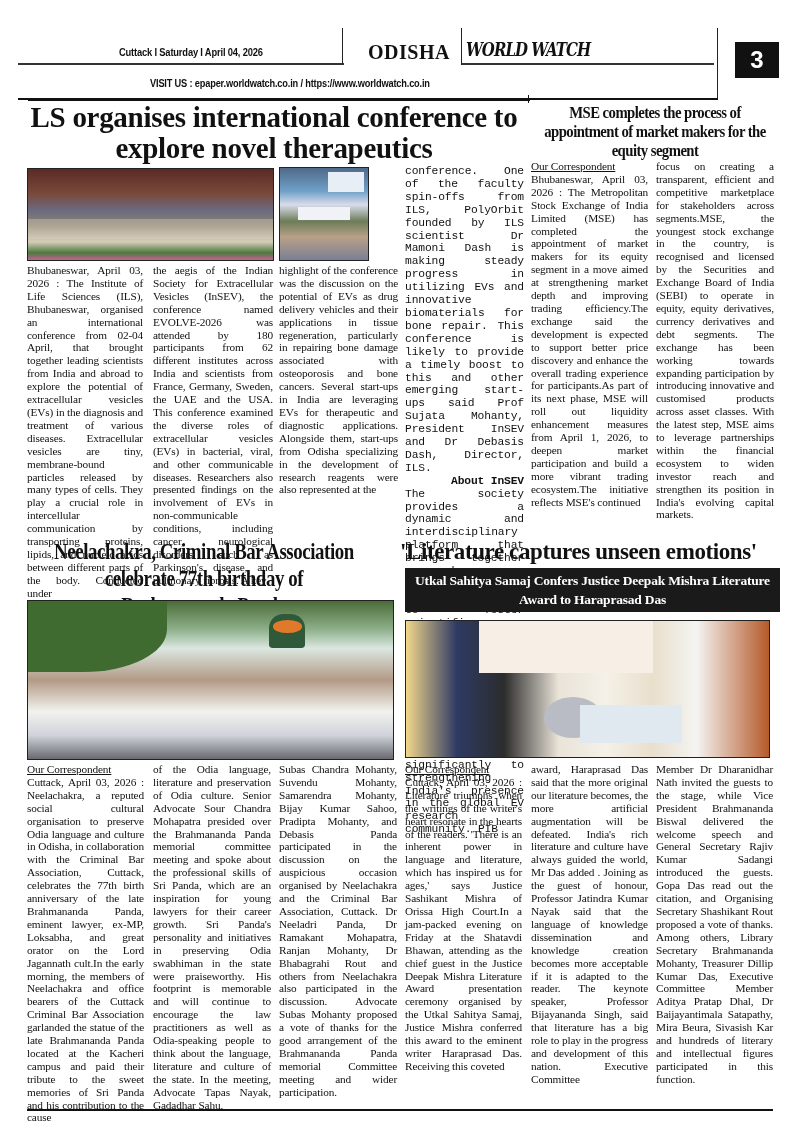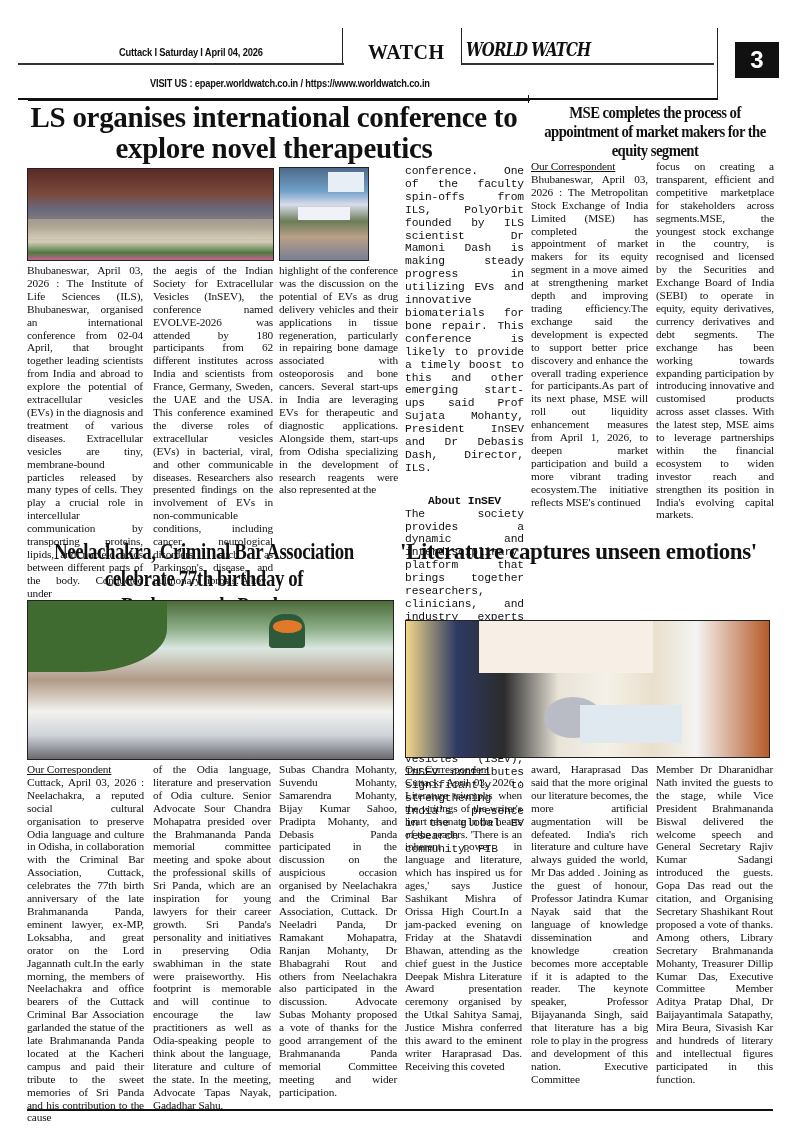--- a/index.html
+++ b/index.html
@@ -26,42 +26,42 @@
   
   .hl-main { position: absolute; left: 20px; top: 100px; width: 508px; text-align: center; font-size: 29px; line-height: 31px; font-weight: bold; letter-spacing: -0.3px; }
   .hl-mse { position: absolute; left: 530px; top: 103px; width: 250px; text-align: center; font-size: 16px; line-height: 19px; font-weight: bold; letter-spacing: -0.6px; transform: scaleX(0.92); transform-origin: center; }
   .hl-neel { position: absolute; left: 14px; top: 538px; width: 380px; text-align: center; font-size: 23px; line-height: 27px; font-weight: bold; letter-spacing: -0.5px; transform: scaleX(0.82); transform-origin: center; }
   .hl-lit { position: absolute; left: 400px; top: 538px; width: 390px; font-size: 23px; line-height: 27px; font-weight: bold; letter-spacing: -0.4px; }
   .sub-banner { position: absolute; left: 405px; top: 568px; width: 375px; height: 44px; background: #1a1a1a; color: #fff; text-align: center; font-size: 13.5px; line-height: 19px; font-weight: bold; padding-top: 3px; letter-spacing: -0.2px; }
 
   
   .col { position: absolute; font-size: 11.3px; line-height: 12.9px; text-align: justify; hyphens: manual; letter-spacing: -0.15px; }
   .col .byline { text-decoration: underline; display: block; text-align: left; }
-  .col .sub { font-weight: bold; display: block; text-align: center; margin-top: 20px; }
+  .col .sub { font-weight: bold; display: block; text-align: right; }
 
   
   .photo { position: absolute; border: 1px solid #222; overflow: hidden; }
   .ph-ils { left: 27px; top: 168px; width: 247px; height: 93px; background:
       linear-gradient(180deg, #5a2b25 0%, #7a4a3c 28%, #6a6a80 45%, #8e8474 62%, #d6cdb9 80%, #4c7a3e 92%, #c86090 100%); }
   .ph-evolve { left: 279px; top: 167px; width: 90px; height: 95px; background:
       linear-gradient(180deg, #4f6a8a 0%, #6fa0c8 25%, #d9dcea 40%, #6d7c58 58%, #b8a088 75%, #7a7f95 100%); }
   .ph-neel { left: 27px; top: 600px; width: 367px; height: 160px; background:
       linear-gradient(180deg, #4c6b3a 0%, #8eb08a 18%, #dbe7e1 30%, #b29a86 50%, #f2f2ee 70%, #cfd3da 85%, #6a6a70 100%); }
   .ph-lit { left: 405px; top: 620px; width: 365px; height: 138px; background:
       linear-gradient(90deg, #f2d78a 0%, #2e3a64 14%, #2c2c2c 27%, #e9e3d8 42%, #f5f1e8 55%, #e9dfcc 68%, #f4f4f2 80%, #b55a2a 100%); }
   .ph-inner-band { position: absolute; left: 0; width: 100%; }
 </style>
 </head>
 <body>
 
 <div class="page">
 
   <div class="mast-date">Cuttack I Saturday  I April 04,  2026</div>
   <div class="mast-vline1" style="left:342px;top:28px;height:37px;"></div>
-  <div class="mast-section" style="left:368px;top:41px;">WATCH</div>
+  <div class="mast-section" style="left:368px;top:41px;">ODISHA</div>
   <div class="mast-vline2" style="left:461px;top:28px;height:37px;"></div>
   <div class="mast-logo" style="left:466px;top:38px;font-size:15px;">WORLD WATCH</div>
   <div class="mast-line-left" style="left:18px;top:63px;width:326px;"></div>
   <div class="mast-line-right" style="left:462px;top:63px;width:252px;"></div>
   <div class="mast-vline3" style="left:717px;top:28px;height:72px;"></div>
   <div class="page-num" style="left:735px;top:42px;width:44px;height:36px;line-height:36px;font-size:24px;">3</div>
   <div class="visit-line" style="left:150px;top:77px;">VISIT US : epaper.worldwatch.co.in / https://www.worldwatch.co.in</div>
   <div class="rule" style="left:18px;top:98px;width:700px;height:2px;"></div>
   <div class="rule" style="left:28px;top:98px;width:502px;height:3px;"></div>
 
@@ -100,20 +100,21 @@
     <div class="ph-inner-band" style="top:12%;left:67%;width:8%;height:8%;background:#e07a2a;border-radius:50%;"></div>
   </div>
   <div class="col" style="left:27px;top:763px;width:117px;">
     <span class="byline">Our Correspondent</span>
     <span>Cuttack, April 03, 2026 : Neelachakra, a reputed social cultural organisation to preserve Odia language and culture in Odisha, in collaboration with the Criminal Bar Association, Cuttack, celebrates the 77th birth anniversary of the late Brahmananda Panda, eminent lawyer, ex-MP, Loksabha, and great orator on the Lord Jagannath cult.In the early morning, the members of Neelachakra and office bearers of the Cuttack Criminal Bar Association garlanded the statue of the late Brahmananda Panda located at the Kacheri campus and paid their tribute to the sweet memories of Sri Panda and his contribution to the cause</span>
   </div>
   <div class="col" style="left:153px;top:763px;width:118px;">of the Odia language, literature and preservation of Odia culture. Senior Advocate Sour Chandra Mohapatra presided over the Brahmananda Panda memorial committee meeting and spoke about the professional skills of Sri Panda, which are an inspiration for young lawyers for their career growth. Sri Panda's personality and initiatives in preserving Odia swabhiman in the state were praiseworthy. His footprint is memorable and will continue to encourage the law practitioners as well as Odia-speaking people to think about the language, literature and culture of the state. In the meeting, Advocate Tapas Nayak, Gadadhar Sahu,</div>
   <div class="col" style="left:279px;top:763px;width:118px;">Subas Chandra Mohanty, Suvendu Mohanty, Samarendra Mohanty, Bijay Kumar Sahoo, Pradipta Mohanty, and Debasis Panda participated in the discussion on the auspicious occasion organised by Neelachakra and the Criminal Bar Association, Cuttack. Dr Neeladri Panda, Dr Ramakant Mohapatra, Ranjan Mohanty, Dr Bhabagrahi Rout and others from Neelachakra also participated in the discussion. Advocate Subas Mohanty proposed a vote of thanks for the good arrangement of the Brahmananda Panda memorial Committee meeting and wider participation.</div>
 
   <h2 class="hl-lit">'Literature captures unseen emotions'</h2>
+  <div class="sub-banner">Utkal Sahitya Samaj Confers Justice Deepak Mishra Literature Award to Haraprasad Das</div>
   <div class="photo ph-lit">
     <div class="ph-inner-band" style="top:0;left:20%;width:48%;height:38%;background:#f7efe6;"></div>
     <div class="ph-inner-band" style="top:56%;left:38%;width:16%;height:30%;background:#b9bcc4;border-radius:50%;"></div>
     <div class="ph-inner-band" style="top:62%;left:48%;width:28%;height:28%;background:#dfe9ef;"></div>
   </div>
   <div class="col" style="left:405px;top:763px;width:117px;">
     <span class="byline">Our Correspondent</span>
     <span>Cuttack, April 03, 2026 : Literature triumphs when the writings of the writer's heart resonate in the hearts of the readers. 'There is an inherent power in language and literature, which has inspired us for ages,' says Justice Sashikant Mishra of Orissa High Court.In a jam-packed evening on Friday at the Shatavdi Bhawan, attending as the chief guest in the Justice Deepak Mishra Literature Award presentation ceremony organised by the Utkal Sahitya Samaj, Justice Mishra conferred this award to the eminent writer Haraprasad Das. Receiving this coveted</span>
   </div>
   <div class="col" style="left:531px;top:763px;width:117px;">award, Haraprasad Das said that the more original our literature becomes, the more artificial augmentation will be defeated. India's rich literature and culture have always guided the world, Mr Das added . Joining as the guest of honour, Professor Jatindra Kumar Nayak said that the language of knowledge dissemination and knowledge creation becomes more acceptable if it is adapted to the reader. The keynote speaker, Professor Bijayananda Singh, said that literature has a big role to play in the progress and development of this nation. Executive Committee</div>

